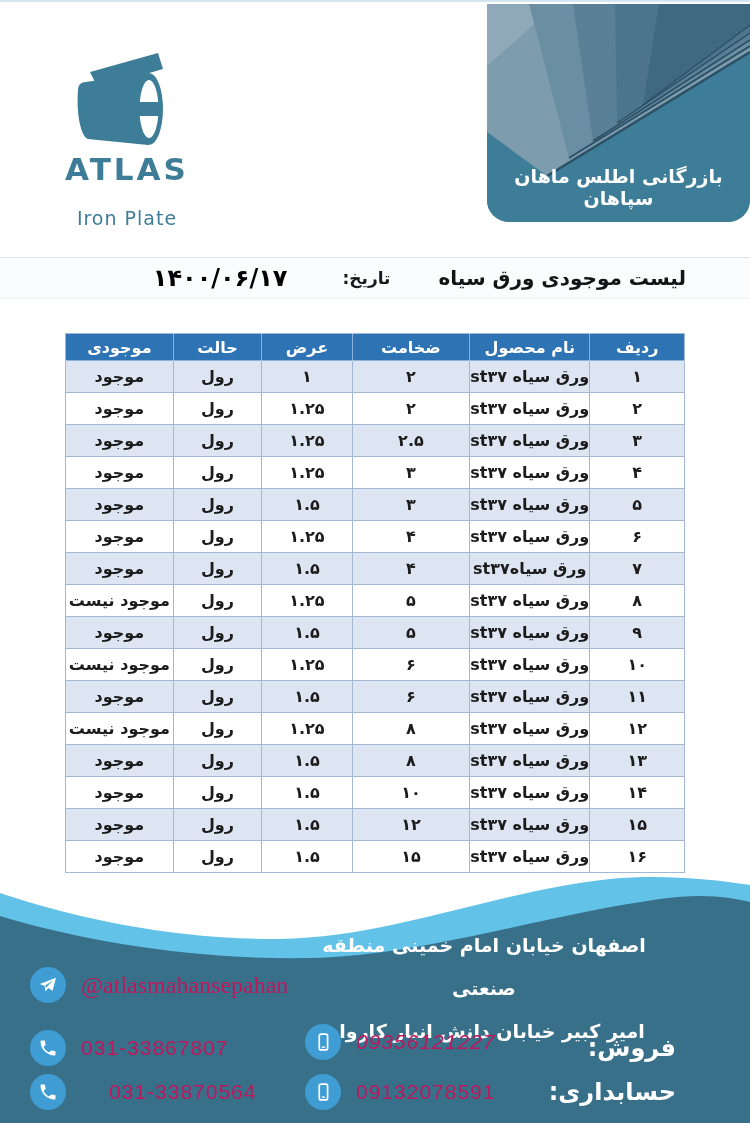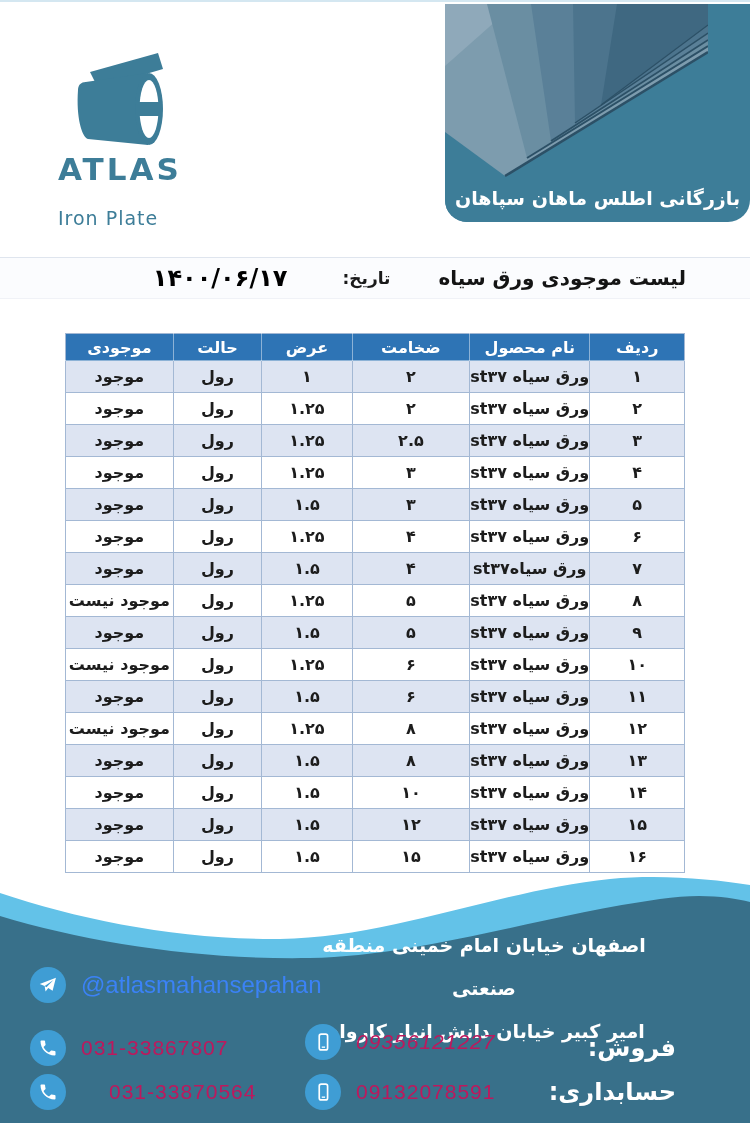--- a/index.html
+++ b/index.html
@@ -5,29 +5,29 @@
   html,body{margin:0;padding:0;background:#e9e9e9;}
   .page{
     position:relative;width:750px;height:1123px;margin:0 auto;
     background:#ffffff;overflow:hidden;
     font-family:"DejaVu Sans",sans-serif;
   }
   .top-strip{position:absolute;top:0;left:0;right:0;height:2px;background:#d4e7f1;}
 
   
   .banner{
-    position:absolute;top:4px;right:0;width:305px;height:218px;
+    position:absolute;top:4px;right:0;width:263px;height:218px;
     border-radius:0 0 22px 22px;overflow:hidden;background:var(--brand-teal,#3d7d98);
   }
   .banner svg{display:block;}
   .banner-caption{
     position:absolute;left:0;right:0;bottom:13px;text-align:center;
     color:#fff;font-size:19px;font-weight:700;direction:rtl;
   }
-  .logo{position:absolute;top:48px;left:58px;width:138px;text-align:left;}
+  .logo{position:absolute;top:48px;left:58px;width:138px;text-align:center;}
   .logo svg{display:block;margin:0 auto;}
   .logo-name{
     color:var(--brand-teal,#3d7d98);font-size:31px;font-weight:700;
     letter-spacing:3px;line-height:1.1;margin-top:6px;
   }
   .logo-sub{
     color:var(--brand-teal,#3d7d98);font-size:19px;font-weight:400;
     letter-spacing:1px;line-height:1.2;margin-top:21px;
   }
 
@@ -68,22 +68,22 @@
   .addr-block{
     position:absolute;top:56px;right:16px;width:372px;direction:rtl;
     text-align:center;color:#fff;font-size:19px;font-weight:700;line-height:43px;
   }
   .contact-row{position:absolute;display:flex;align-items:center;gap:15px;}
   .icon-circle{
     width:36px;height:36px;border-radius:50%;background:var(--icon-blue,#3f9dd4);
     display:flex;align-items:center;justify-content:center;flex:0 0 auto;
   }
   .tg-row{left:30px;top:99px;}
-  .tg-handle{color:#3b82f6;font-size:24px;font-weight:400;
-    font-family:Liberation Sans, sans-serif;}
+  .tg-handle{color:#be185d;font-size:24px;font-weight:400;
+    font-family:Liberation Serif, serif;}
   .num{
     color:#be185d;font-size:21px;font-weight:400;letter-spacing:1px;
     font-family:"Liberation Sans","DejaVu Sans",sans-serif;
   }
   .row-sales-phone{left:30px;top:162px;}
   .row-sales-mobile{left:305px;top:156px;font-style:italic;}
   .row-acct-phone{left:30px;top:206px;gap:43px;}
   .row-acct-mobile{left:305px;top:206px;}
   .side-label{
     position:absolute;right:10px;direction:rtl;color:#fff;

